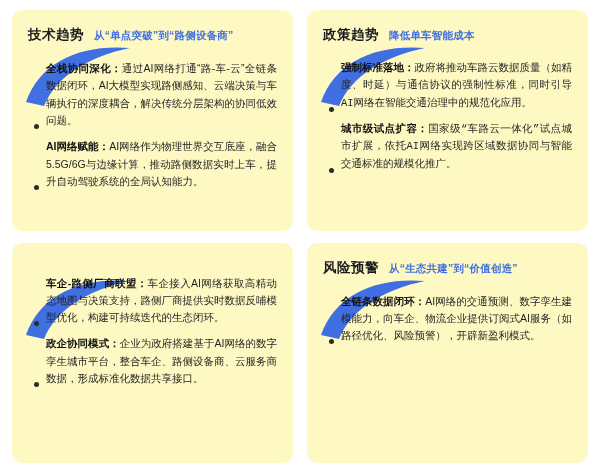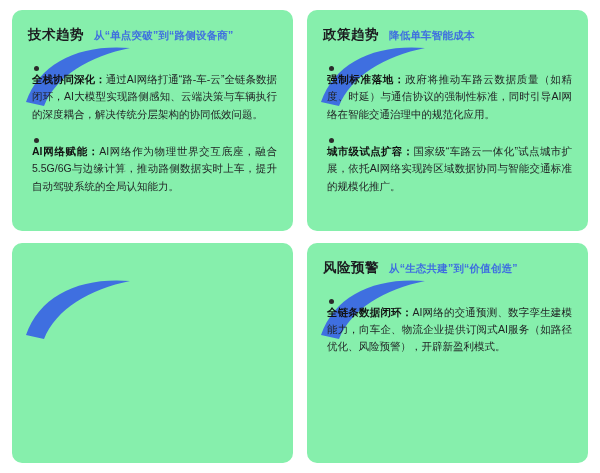--- a/index.html
+++ b/index.html
@@ -20,21 +20,21 @@
     box-sizing: border-box;
     padding: 10px 12px;
     display: grid;
     grid-template-columns: 1fr 1fr;
     grid-template-rows: 1fr 1fr;
     column-gap: 14px;
     row-gap: 12px;
   }
   .quadrant {
     position: relative;
-    background: #86efac;
+    background: #fef9c3;
     border-radius: 10px;
     box-sizing: border-box;
     padding: 16px 16px 10px 16px;
     overflow: hidden;
   }
   .q-head {
     display: flex;
     align-items: baseline;
     gap: 10px;
     position: relative;
@@ -63,23 +63,22 @@
   .swoosh svg { display: block; }
 
   .q-body {
     position: relative;
     z-index: 2;
     margin-top: 14px;
     padding-left: 4px;
   }
   .bullet-row {
     display: flex;
-    align-items: flex-start;
+    align-items: flex-end;
     margin-bottom: 9px;
-    flex-direction: column;
   }
   .bullet-dot {
     flex: 0 0 auto;
     width: 5px;
     height: 5px;
     border-radius: 50%;
     background: #2b2b2b;
     margin: 6px 7px 0 2px;
   }
   .bullet-text {
@@ -87,21 +86,21 @@
     line-height: 1.65;
     color: #1f2022;
     text-align: justify;
   }
   .bullet-text b {
     font-weight: bold;
     color: #111;
   }
   
   #q-tech .q-body { margin-top: 16px; }
-  #q-policy .q-body { margin-top: 16px; }
+  #q-policy .q-body { margin-top: 16px; font-family: Liberation Mono, monospace; }
   #q-eco .q-body { margin-top: 16px; }
   #q-market .q-body { margin-top: 16px; }
 </style>
 </head>
 <body>
 
 <div class="board">
 
   <div class="quadrant" id="q-tech">
     <div class="swoosh" style="left:6px; top:30px; width:150px; height:70px;">
@@ -154,20 +153,34 @@
       </div>
     </div>
   </div>
 
   <div class="quadrant" id="q-eco">
     <div class="swoosh" style="left:6px; top:30px; width:150px; height:70px;">
       <svg width="150" height="70" viewBox="0 0 150 70">
         <path d="M8 62 C 22 22, 62 4, 112 8 C 72 16, 38 36, 26 66 Z" fill="#3f6fe0"></path>
       </svg>
     </div>
+    <div class="q-body">
+      <div class="bullet-row">
+        <div class="bullet-dot"></div>
+        <div class="bullet-text">
+          <b>车企-路侧厂商联盟：</b><span>车企接入AI网络获取高精动态地图与决策支持，路侧厂商提供实时数据反哺模型优化，构建可持续迭代的生态闭环。</span>
+        </div>
+      </div>
+      <div class="bullet-row">
+        <div class="bullet-dot"></div>
+        <div class="bullet-text">
+          <b>政企协同模式：</b><span>企业为政府搭建基于AI网络的数字孪生城市平台，整合车企、路侧设备商、云服务商数据，形成标准化数据共享接口。</span>
+        </div>
+      </div>
+    </div>
   </div>
 
   <div class="quadrant" id="q-market">
     <div class="swoosh" style="left:6px; top:30px; width:150px; height:70px;">
       <svg width="150" height="70" viewBox="0 0 150 70">
         <path d="M8 62 C 22 22, 62 4, 112 8 C 72 16, 38 36, 26 66 Z" fill="#3f6fe0"></path>
       </svg>
     </div>
     <div class="q-head">
       <div class="q-title">风险预警</div>

